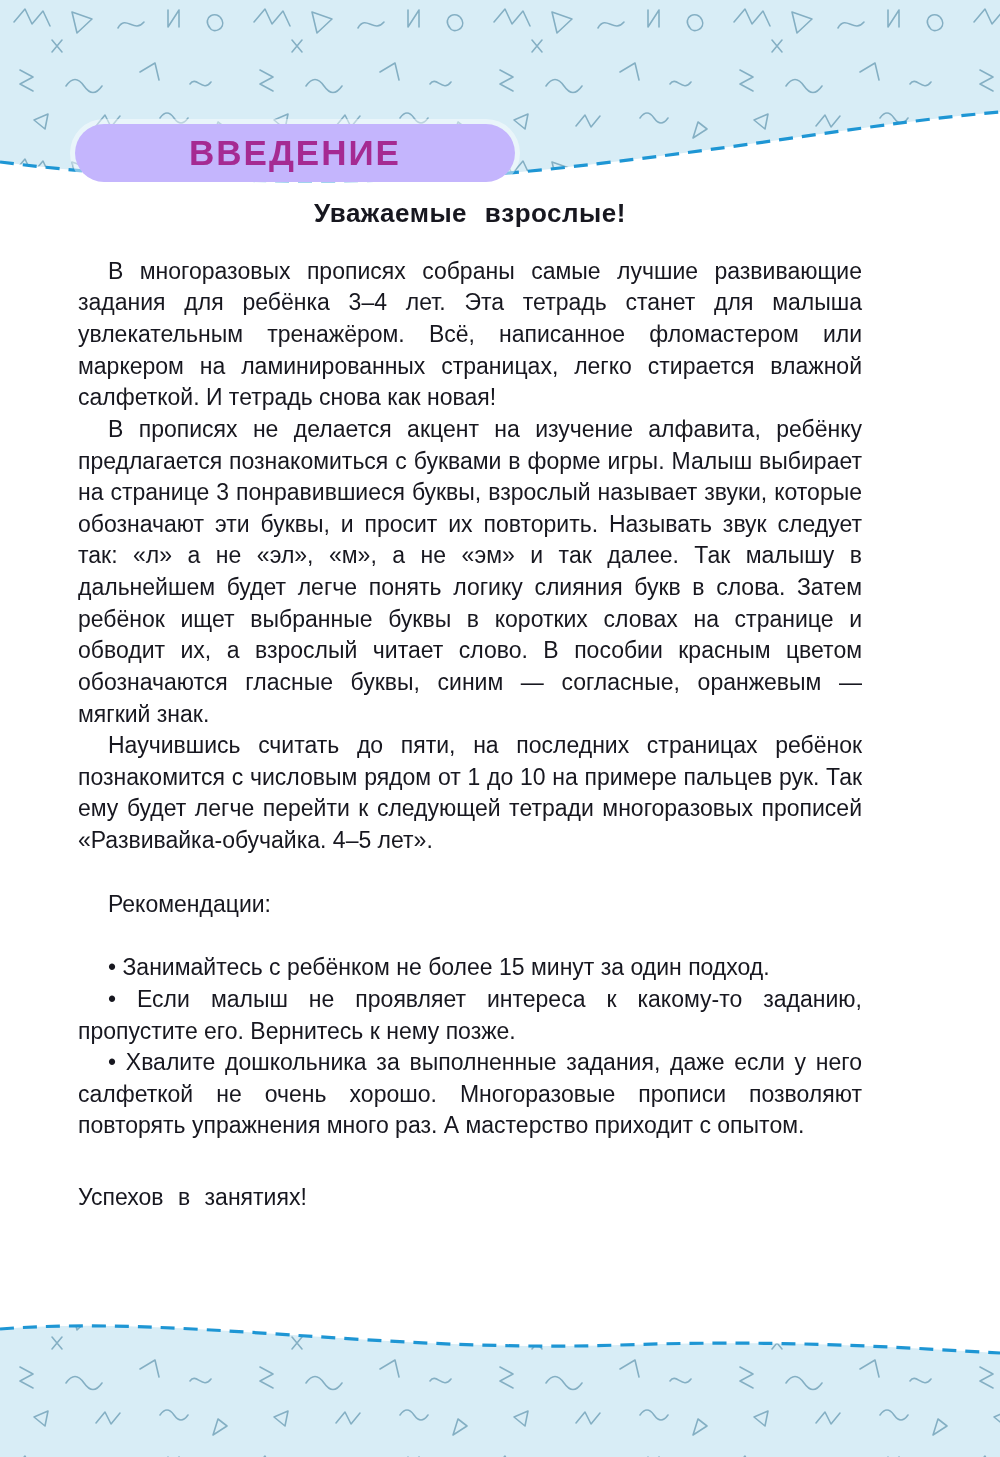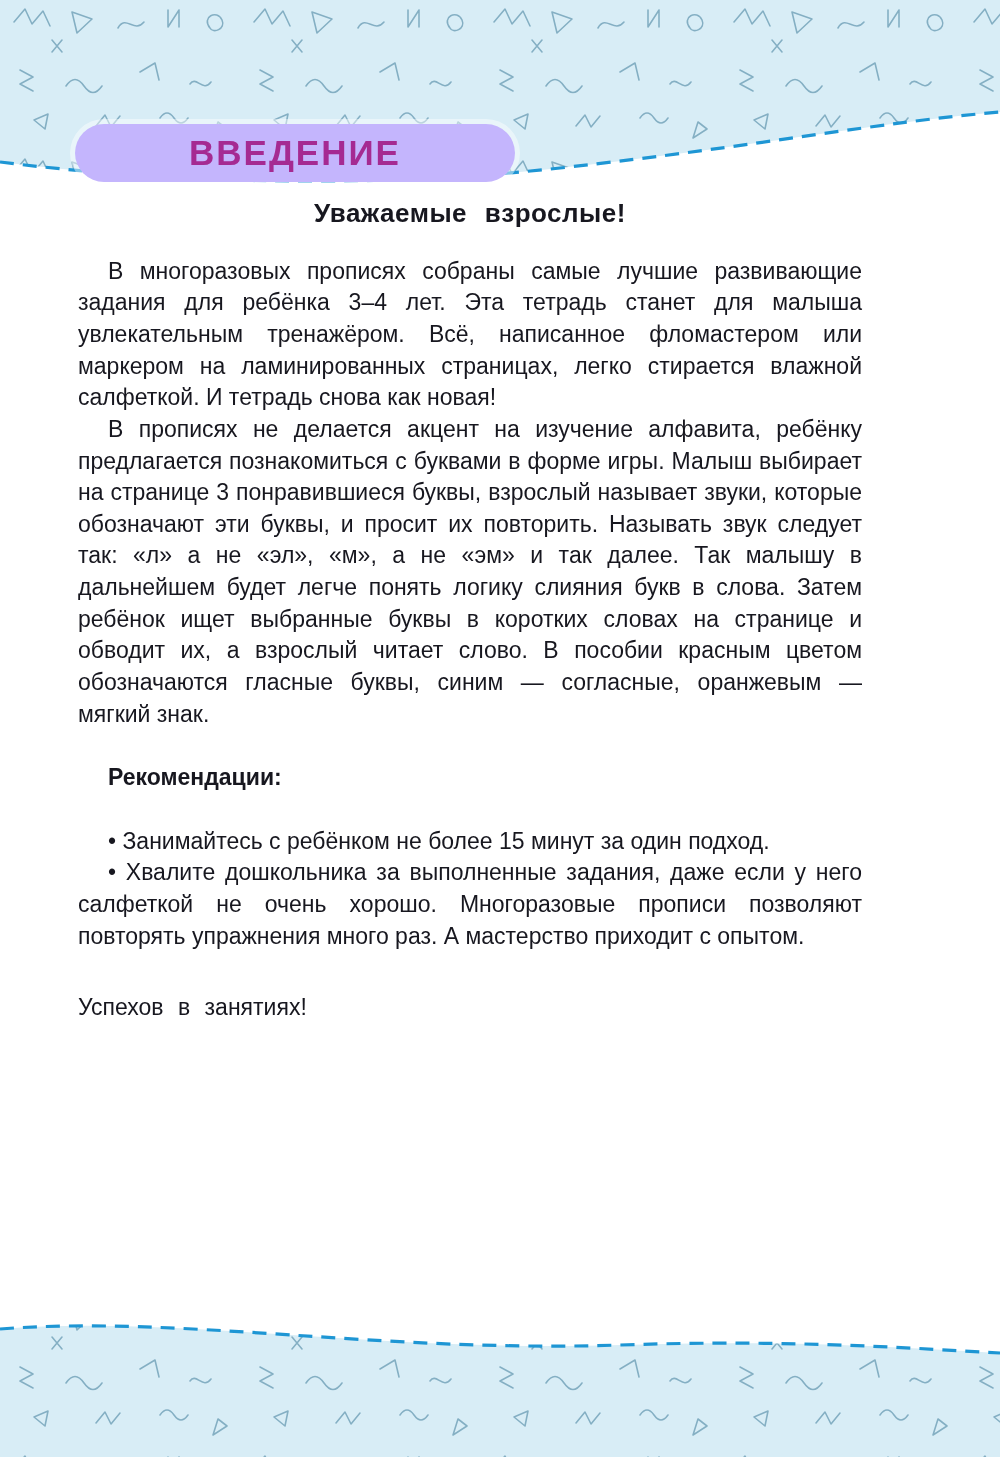--- a/index.html
+++ b/index.html
@@ -33,21 +33,21 @@
   .content {
     position:absolute; left:78px; top:196px; width:784px;
     color: var(--body-text, #17171f);
     font-size:23px; line-height:1.375; text-align:justify;
   }
   .content h1 {
     font-size:26px; font-weight:bold; text-align:center;
     word-spacing:10px; letter-spacing:.5px; margin-bottom:24px;
   }
   .para { text-indent:30px; }
-  .rec-title { text-indent:30px; margin-top:32px; margin-bottom:32px;font-weight:bold; }
+  .rec-title { text-indent:30px; margin-top:32px; margin-bottom:32px; }
   .closing { text-indent:0; margin-top:40px; word-spacing:8px; }
 </style>
 </head>
 <body>
 
 <div class="page">
 
   <svg class="band band-top" viewBox="0 0 1000 200" preserveAspectRatio="none" aria-hidden="true">
     <defs>
       <pattern id="doodles" width="240" height="150" patternUnits="userSpaceOnUse">
@@ -76,24 +76,26 @@
 
   <div class="badge">
     <span>ВВЕДЕНИЕ</span>
   </div>
 
   <main class="content">
     <h1>Уважаемые  взрослые!</h1>
     <div id="paragraphs">
         <p class="para">В многоразовых прописях собраны самые лучшие развивающие задания для ребёнка 3–4 лет. Эта тетрадь станет для малыша увлекательным тренажёром. Всё, написанное фломастером или маркером на ламинированных страницах, легко стирается влажной салфеткой. И тетрадь снова как новая!</p>
         <p class="para">В прописях не делается акцент на изучение алфавита, ребёнку предлагается познакомиться с буквами в форме игры. Малыш выбирает на странице 3 понравившиеся буквы, взрослый называет звуки, которые обозначают эти буквы, и просит их повторить. Называть звук следует так: «л» а не «эл», «м», а не «эм» и так далее. Так малышу в дальнейшем будет легче понять логику слияния букв в слова. Затем ребёнок ищет выбранные буквы в коротких словах на странице и обводит их, а взрослый читает слово. В пособии красным цветом обозначаются гласные буквы, синим — согласные, оранжевым — мягкий знак.</p>
+        <p class="para">Научившись считать до пяти, на последних страницах ребёнок познакомится с числовым рядом от 1 до 10 на примере пальцев рук. Так ему будет легче перейти к следующей тетради многоразовых прописей «Развивайка-обучайка. 4–5 лет».</p>
       </div>
     <p class="rec-title">Рекомендации:</p>
     <div id="recommendations">
         <p class="para">•  Занимайтесь с ребёнком не более 15 минут за один подход.</p>
+        <p class="para">•  Если малыш не проявляет интереса к какому-то заданию, пропустите его. Вернитесь к нему позже.</p>
         <p class="para">•  Хвалите дошкольника за выполненные задания, даже если у него салфеткой не очень хорошо. Многоразовые прописи позволяют повторять упражнения много раз. А мастерство приходит с опытом.</p>
       </div>
     <p class="closing">Успехов  в  занятиях!</p>
   </main>
 
   <svg class="band band-bottom" viewBox="0 0 1000 160" preserveAspectRatio="none" aria-hidden="true">
     <path class="band-fill" d="M0,32 C180,18 380,56 620,48 C800,42 920,52 1000,56 L1000,160 L0,160 Z"></path>
     <path fill="url(#doodles)" d="M0,32 C180,18 380,56 620,48 C800,42 920,52 1000,56 L1000,160 L0,160 Z"></path>
     <path class="dash-line" d="M0,32 C180,18 380,56 620,48 C800,42 920,52 1000,56"></path>
   </svg>

